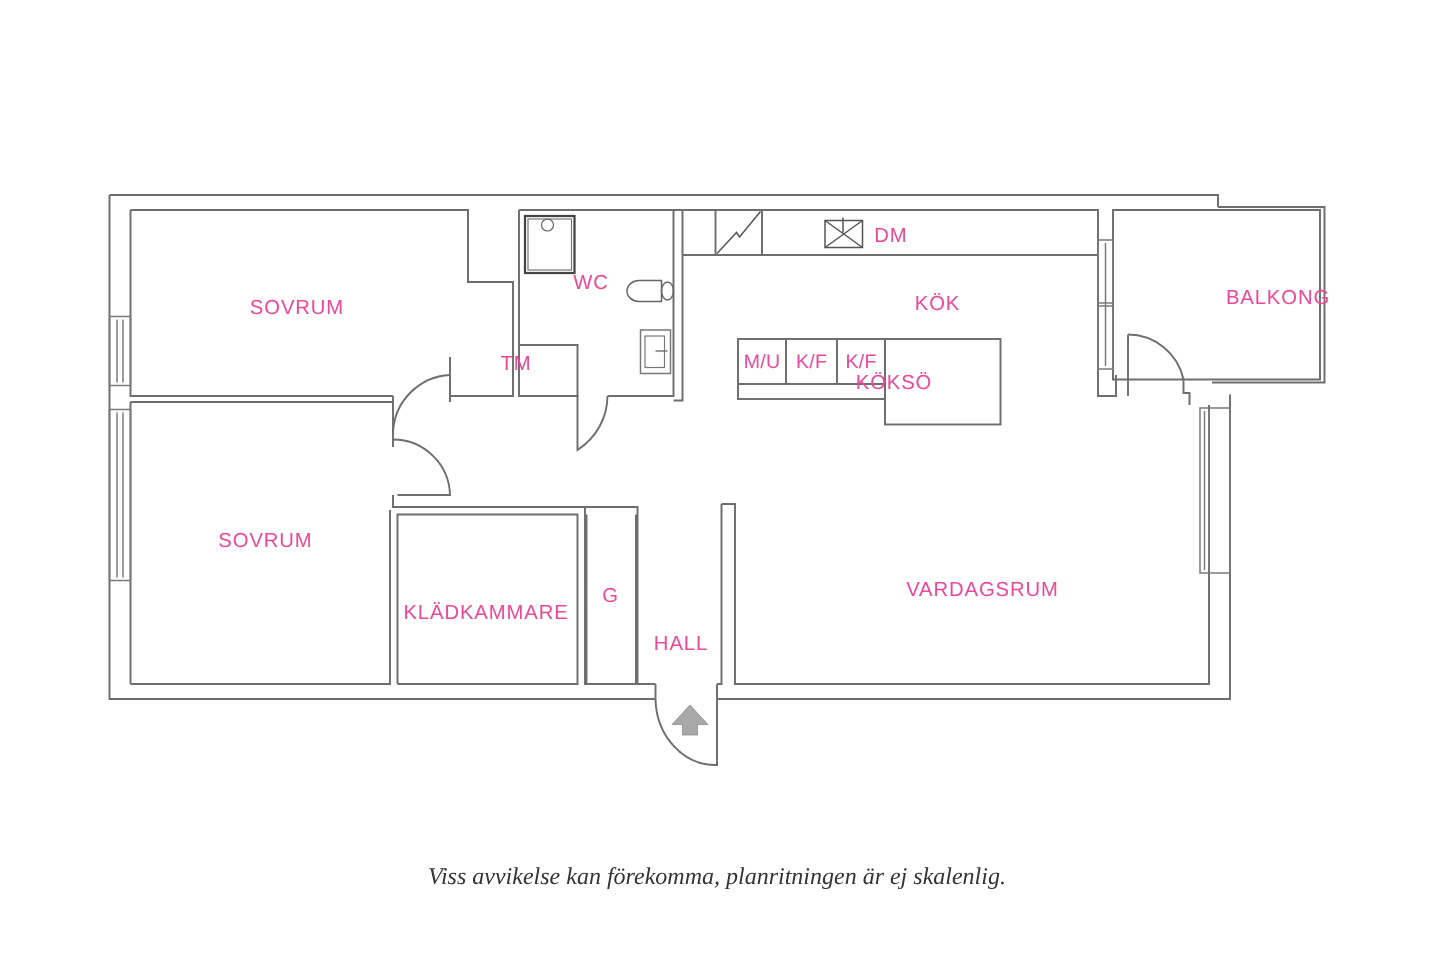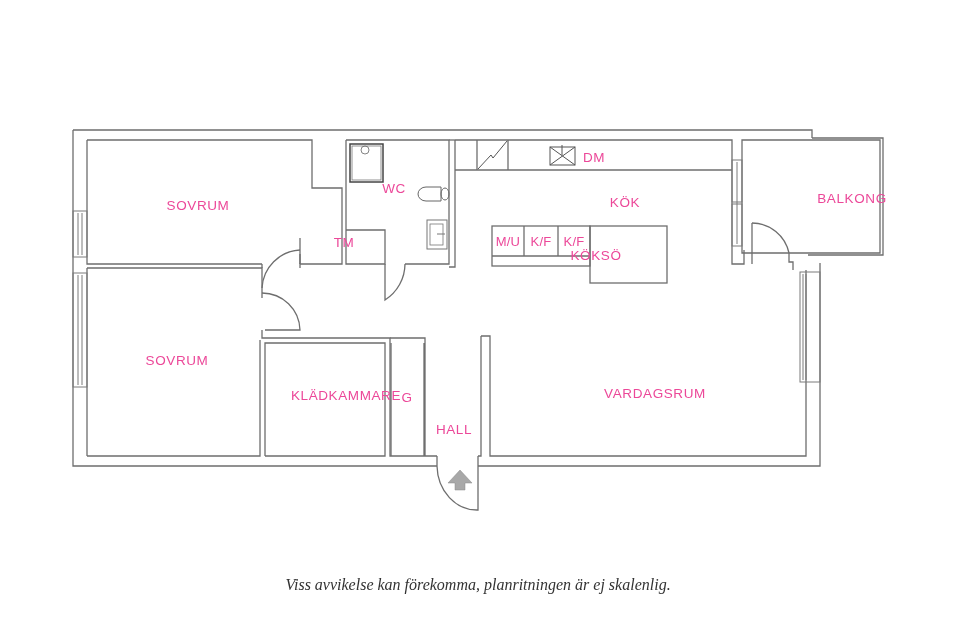--- a/index.html
+++ b/index.html
@@ -134,17 +134,17 @@
 <div class="room-label" style="left:394px; top:188px;">WC</div>
 <div class="room-label" style="left:344px; top:242px;">TM</div>
 <div class="room-label" style="left:581px; top:202px;margin-left:44px;">KÖK</div>
 <div class="room-label" style="left:594px; top:157px;">DM</div>
 <div class="room-label small-label" style="left:508px; top:241px;">M/U</div>
 <div class="room-label small-label" style="left:541px; top:241px;">K/F</div>
 <div class="room-label small-label" style="left:574px; top:241px;">K/F</div>
 <div class="room-label" style="left:596px; top:255px;">KÖKSÖ</div>
 <div class="room-label" style="left:852px; top:198px;">BALKONG</div>
 <div class="room-label" style="left:655px; top:359px;margin-top:34px;">VARDAGSRUM</div>
-<div class="room-label" style="left:324px; top:395px;margin-left:22px;">KLÄDKAMMARE</div>
+<div class="room-label" style="left:324px; top:408px;">KLÄDKAMMARE</div>
 <div class="room-label" style="left:407px; top:397px;">G</div>
 <div class="room-label" style="left:454px; top:429px;">HALL</div>
 
 <div class="disclaimer">Viss avvikelse kan förekomma, planritningen är ej skalenlig.</div>
 
 </body></html>

